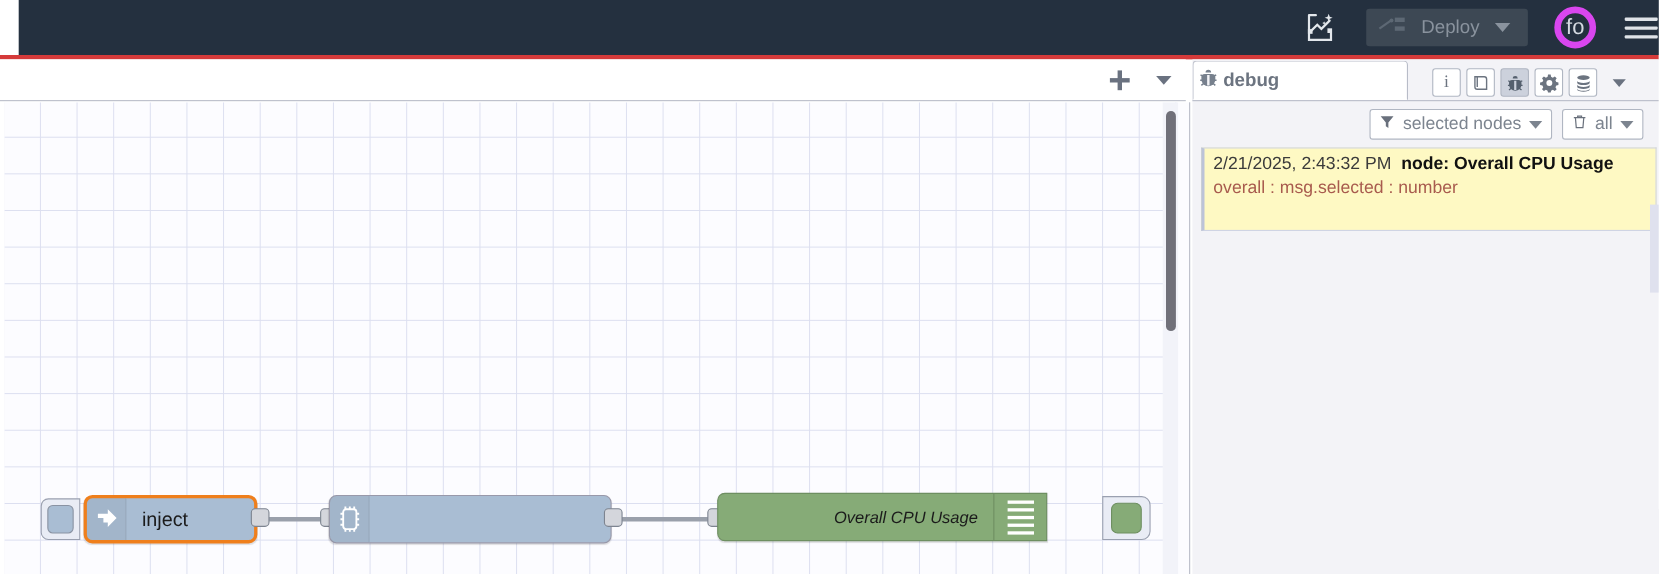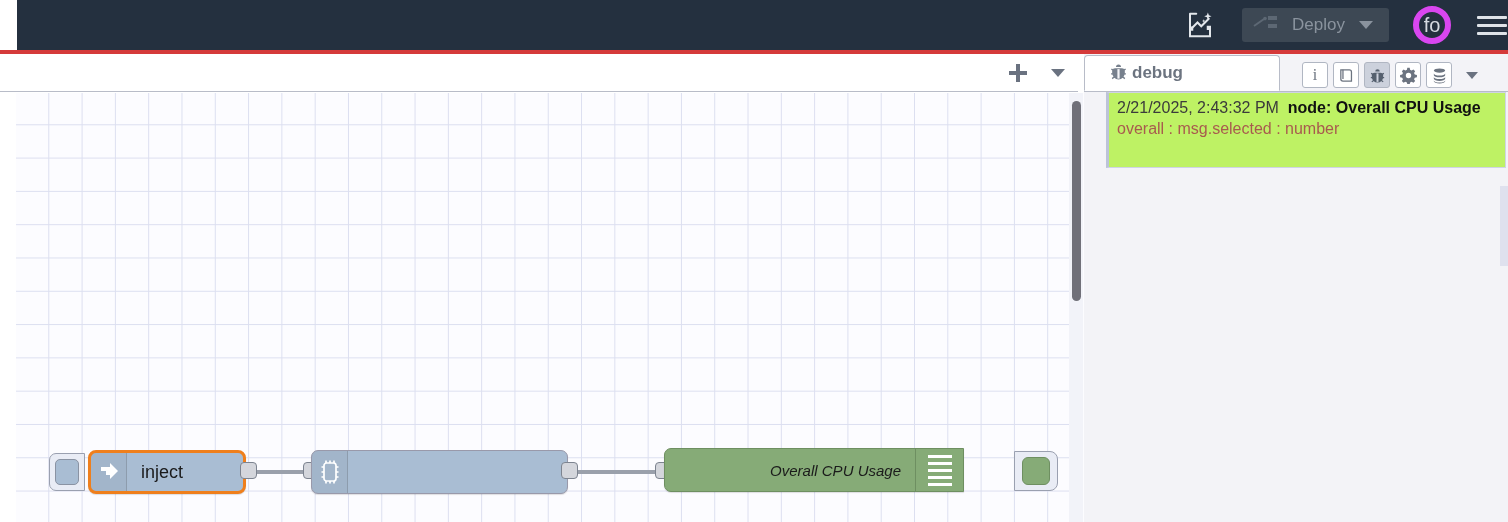--- a/index.html
+++ b/index.html
@@ -81,21 +81,21 @@
   .plus-v { left: 7px; top: 0; width: 4px; height: 18px; }
   .caret-dn {
     width: 0; height: 0;
     border-left: 7px solid transparent;
     border-right: 7px solid transparent;
     border-top: 8px solid #6a7280;
   }
 
   
   .canvas-wrap {
-    position: absolute; top: 93px; left: 16px;
+    position: absolute; top: 93px; left: 4px;
     width: 1078px; height: 429px;
     background: #fcfcff;
     overflow: hidden;
     border-right: 1px solid #b8bcc8;
   }
   .grid {
     position: absolute; top: 0; left: 0;
     width: 1066px; height: 429px;
     background-image:
       linear-gradient(to right, #dcdff0 1px, transparent 1px),
@@ -220,21 +220,21 @@
     border-bottom: 1px solid #b8bcc8;
     display: flex; align-items: flex-end;
   }
   .sb-tab {
     width: 196px; height: 36px;
     background: #fff;
     border: 1px solid #b8bcc8;
     border-bottom: 1px solid #fff;
     border-radius: 4px 4px 0 0;
     display: flex; align-items: center;
-    padding-left: 24px; gap: 4px;
+    padding-left: 4px; gap: 4px;
     cursor: pointer;
   }
   .sb-tab-label {
     font-size: 17px; font-weight: bold; color: #6c7480;
   }
   .sb-icons {
     display: flex; align-items: center; gap: 5px;
     margin-left: 22px; padding-bottom: 3px;
   }
   .sb-ic {
@@ -268,22 +268,22 @@
     cursor: pointer;
   }
   .pill-label { font-size: 16px; color: #7c848f; }
   .pill-caret {
     width: 0; height: 0;
     border-left: 6px solid transparent;
     border-right: 6px solid transparent;
     border-top: 7px solid #7c848f;
   }
   .dbg-msg {
-    margin: 0 2px 0 22px;
-    background: #bef264;
+    margin: 0 2px 0 8px;
+    background: #fef9c3;
     border: 1px solid #cfd4e4;
     border-left: 3px solid #bcc3d8;
     padding: 6px 8px 10px 8px;
     height: 76px;
     overflow: hidden;
     position: relative;
   }
   .dbg-msg-head { font-size: 16px; color: #3b3b3b; white-space: nowrap; }
   .dbg-msg-head b { font-weight: bold; color: #111; }
   .dbg-msg-topic {
@@ -450,20 +450,40 @@
             <ellipse cx="12" cy="5" rx="8" ry="3"></ellipse>
             <path d="M4 9 a8 3 0 0 0 16 0 v2.6 a8 3 0 0 1-16 0 Z"></path>
             <path d="M4 14 a8 3 0 0 0 16 0 v2.6 a8 3 0 0 1-16 0 Z"></path>
             <path d="M4 19 a8 3 0 0 0 16 0 v1.2 a8 3 0 0 1-16 0 Z"></path>
           </svg>
         </div>
         <div class="sb-caret"></div>
       </div>
     </div>
 
+    <div class="sb-filterrow">
+      <div class="pill">
+        <span>
+          <svg width="14" height="14" viewBox="0 0 24 24" fill="#69707c">
+            <path d="M2 3 H22 L14 12.5 V21 L10 18.5 V12.5 Z"></path>
+          </svg>
+        </span>
+        <span class="pill-label">selected nodes</span>
+        <span class="pill-caret"></span>
+      </div>
+      <div class="pill">
+        <span>
+          <svg width="14" height="15" viewBox="0 0 24 24" fill="none" stroke="#69707c" stroke-width="1.9">
+            <path d="M3 6 H21 M9 6 V3.5 H15 V6 M5.5 6 L6.8 21.5 H17.2 L18.5 6"></path>
+          </svg>
+        </span>
+        <span class="pill-label">all</span>
+        <span class="pill-caret"></span>
+      </div>
+    </div>
 
     <div class="dbg-msg">
       <div class="dbg-msg-head">
         <span>2/21/2025, 2:43:32 PM</span>
         &nbsp;<b>node: Overall CPU Usage</b>
       </div>
       <div class="dbg-msg-topic">overall : msg.selected : number</div>
     </div>
     <div class="sb-scroll-edge"></div>
   </div>

